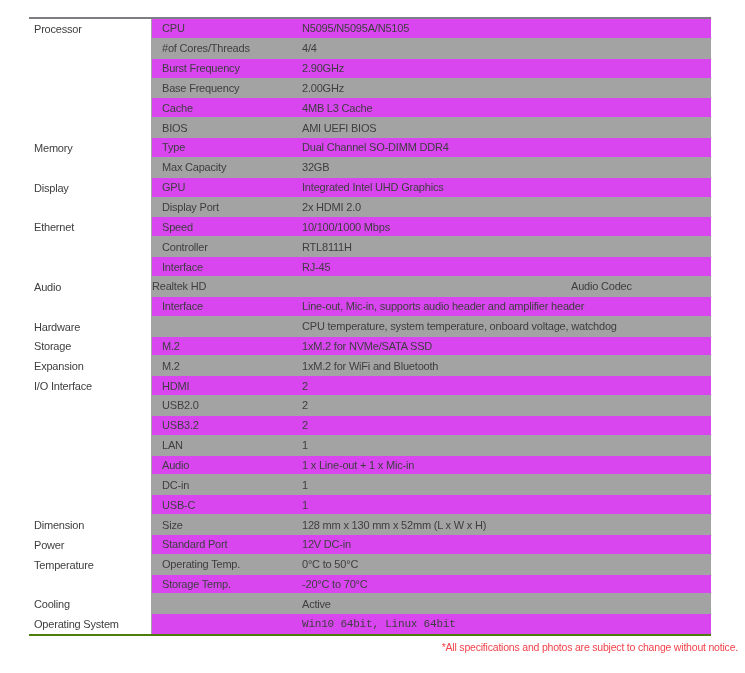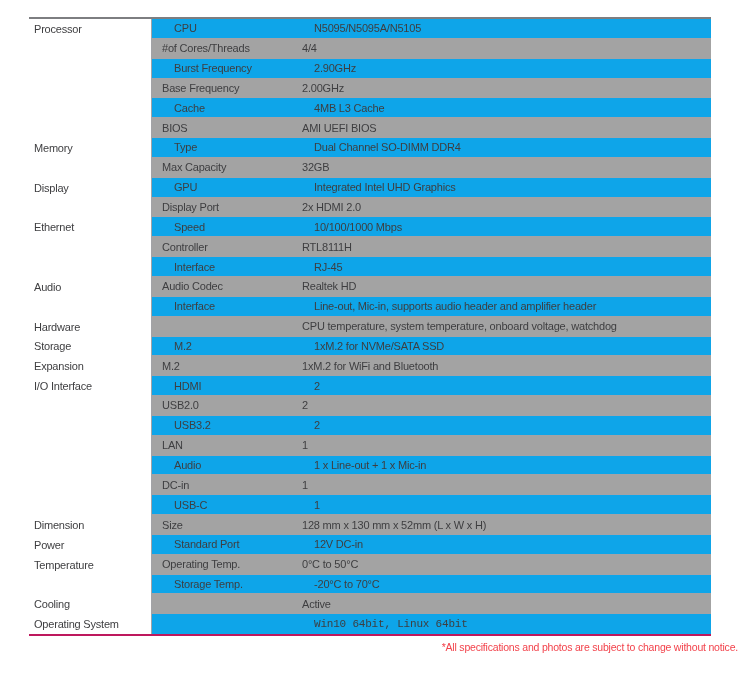--- a/index.html
+++ b/index.html
@@ -14,21 +14,21 @@
     height: 673px;
     background: #ffffff;
     overflow: hidden;
   }
   .spec-table {
     position: absolute;
     left: 29px;
     top: 17px;
     width: 682px;
     border-top: 2px solid #7d7e81;
-    border-bottom: 2px solid #be185d;
+    border-bottom: 2px solid #4d7c0f;
   }
   .row {
     display: flex;
     height: 19.85px;
   }
   .cell {
     font-size: 11px;
     letter-spacing: -0.2px;
     color: #3e3e40;
     white-space: nowrap;
@@ -49,22 +49,21 @@
     box-sizing: border-box;
     border-left: 1px solid #a2a3a7;
     border-bottom: 1px solid #a2a3a7;
     background: #a3a3a3;
   }
   .row:last-child .data {
     border-bottom: none;
     font-family: Liberation Mono, monospace;
   }
   .data.shaded {
-    background: #0ea5e9;
-    padding-left: 12px;
+    background: #d946ef;
   }
   .prop {
     width: 150px;
     flex-shrink: 0;
     padding-left: 10px;
     box-sizing: border-box;
   }
   .val {
     flex: 1;
     text-align: center;
@@ -172,22 +171,22 @@
       <div class="row">
         <div class="cell cat"></div>
         <div class="data shaded">
           <div class="cell prop">Interface</div>
           <div class="cell val">RJ-45</div>
         </div>
       </div>
       <div class="row">
         <div class="cell cat">Audio</div>
         <div class="data">
+          <div class="cell val">Realtek HD</div>
           <div class="cell prop">Audio Codec</div>
-          <div class="cell val">Realtek HD</div>
         </div>
       </div>
       <div class="row">
         <div class="cell cat"></div>
         <div class="data shaded">
           <div class="cell prop">Interface</div>
           <div class="cell val">Line-out, Mic-in, supports audio header and amplifier header</div>
         </div>
       </div>
       <div class="row">

